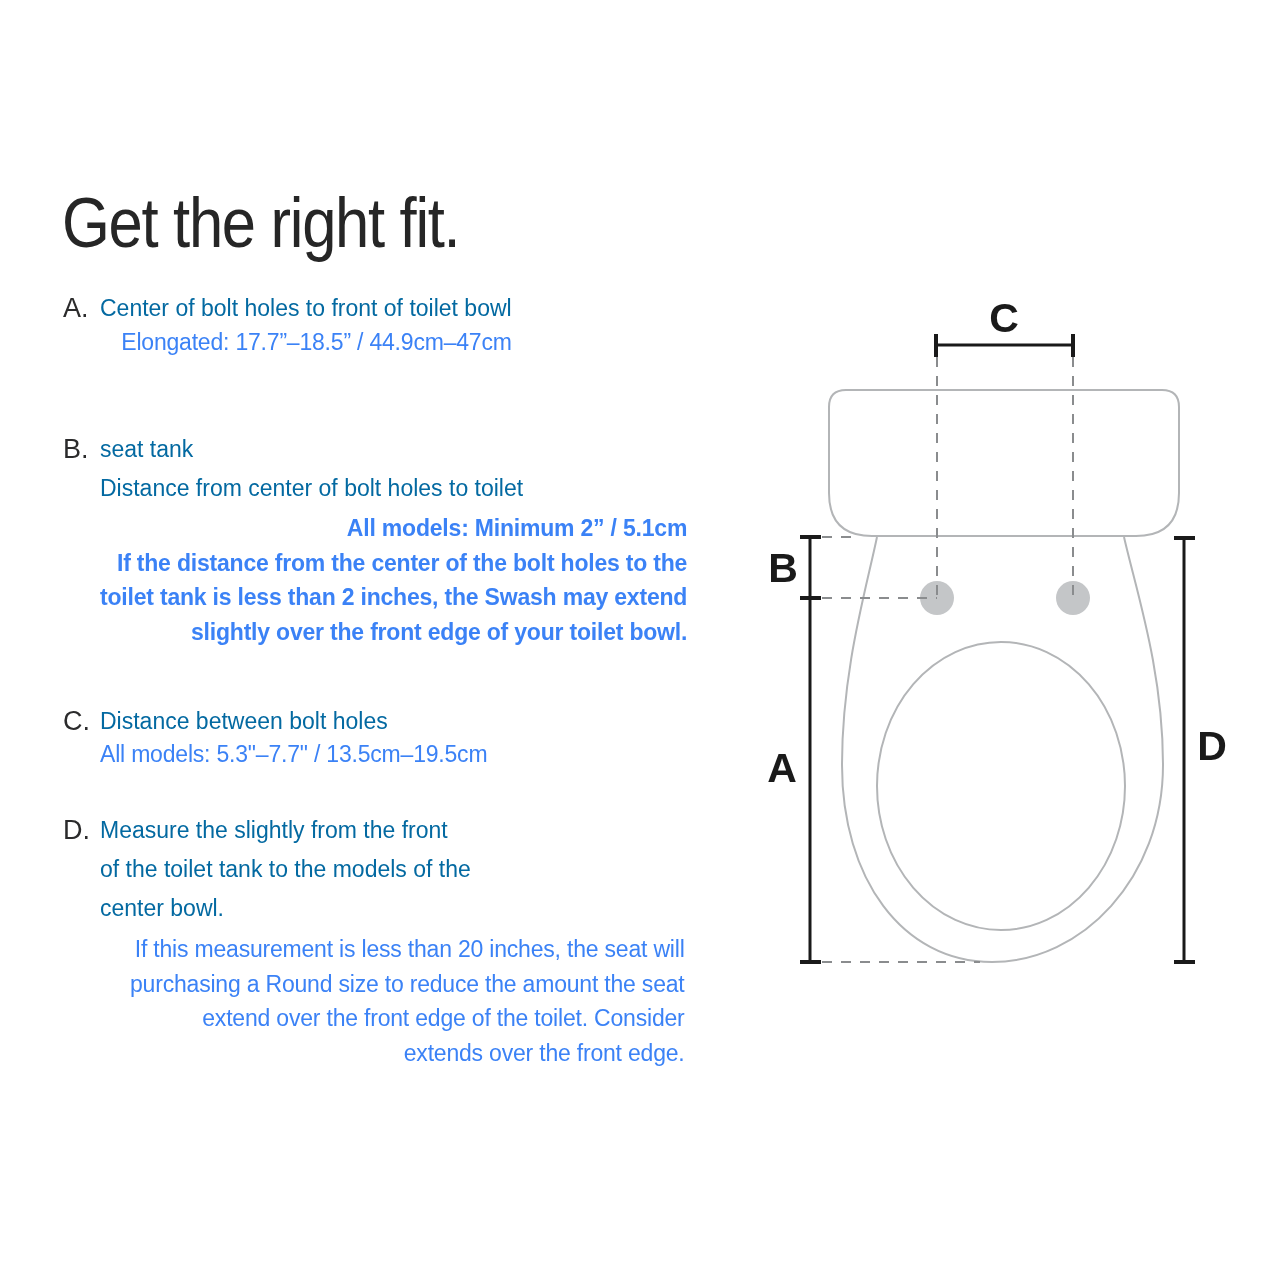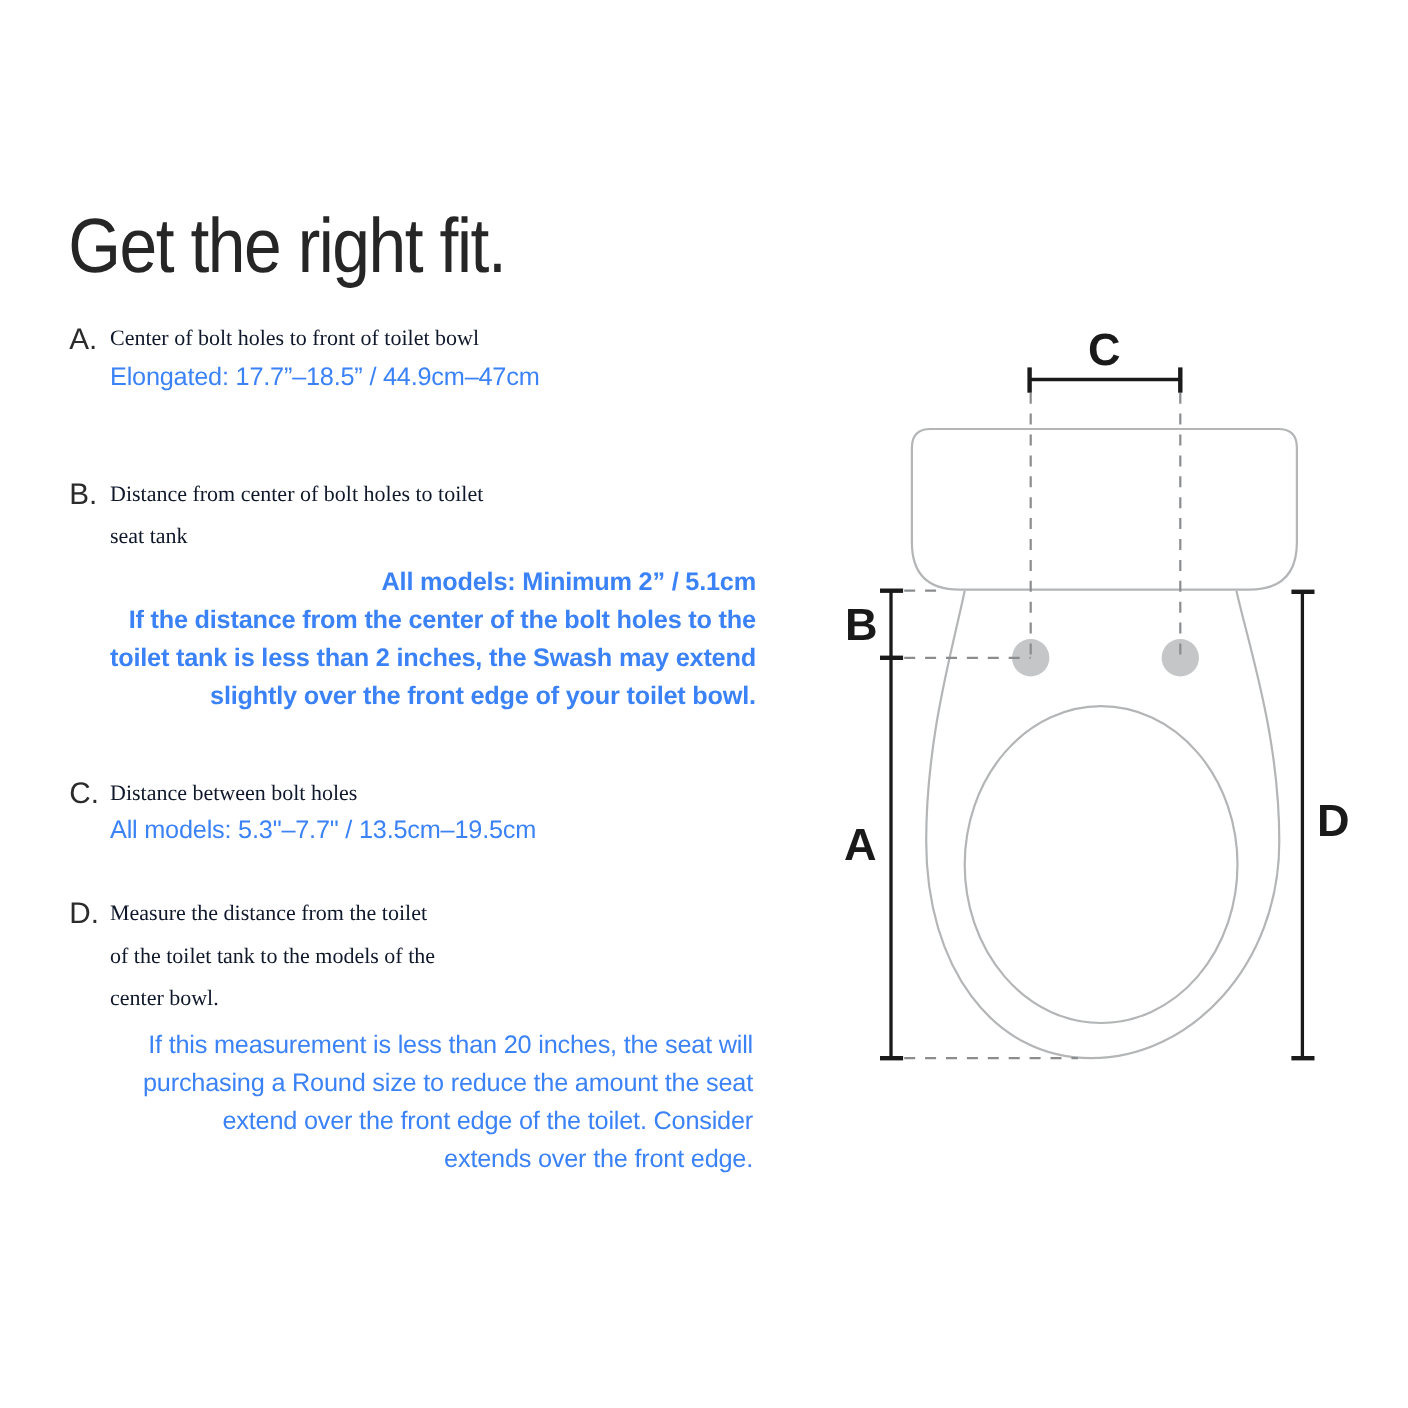--- a/index.html
+++ b/index.html
@@ -36,25 +36,24 @@
   }
   .section-letter {
     flex: 0 0 37px;
     width: 37px;
     font-size: 27px;
     line-height: 39px;
     color: #2b2b2c;
   }
   .section-body { flex: 1 1 auto; }
   .heading-line {
-    font-size: 20px;
+    font-size: 23px;
     line-height: 39px;
-    color: #0f172a;
+    color: #0369a1;
     white-space: nowrap;
-    font-family: Liberation Serif, serif;
   }
   .detail-line {
     font-size: 23px;
     line-height: 34.5px;
     letter-spacing: -0.2px;
     color: #3b82f6;
     white-space: nowrap;
     text-align: right;
   }
   .section-a { top: 289px; }
@@ -89,22 +88,22 @@
     <div class="heading-line">Center of bolt holes to front of toilet bowl</div>
     <div class="details">
       <div class="detail-line">Elongated: 17.7”–18.5” / 44.9cm–47cm</div>
     </div>
   </div>
 </div>
 
 <div class="section section-b">
   <div class="section-letter">B.</div>
   <div class="section-body">
+    <div class="heading-line">seat tank</div>
     <div class="heading-line">Distance from center of bolt holes to toilet</div>
-    <div class="heading-line">seat tank</div>
     <div class="details">
       <div class="detail-line">All models: Minimum 2” / 5.1cm</div>
       <div class="detail-line">If the distance from the center of the bolt holes to the</div>
       <div class="detail-line">toilet tank is less than 2 inches, the Swash may extend</div>
       <div class="detail-line">slightly over the front edge of your toilet bowl.</div>
     </div>
   </div>
 </div>
 
 <div class="section section-c">
@@ -113,21 +112,21 @@
     <div class="heading-line">Distance between bolt holes</div>
     <div class="details">
       <div class="detail-line">All models: 5.3"–7.7" / 13.5cm–19.5cm</div>
     </div>
   </div>
 </div>
 
 <div class="section section-d">
   <div class="section-letter">D.</div>
   <div class="section-body">
-    <div class="heading-line">Measure the distance from the toilet</div>
+    <div class="heading-line">Measure the slightly from the front</div>
     <div class="heading-line">of the toilet tank to the models of the</div>
     <div class="heading-line">center bowl.</div>
     <div class="details">
       <div class="detail-line">If this measurement is less than 20 inches, the seat will</div>
       <div class="detail-line">purchasing a Round size to reduce the amount the seat</div>
       <div class="detail-line">extend over the front edge of the toilet. Consider</div>
       <div class="detail-line">extends over the front edge.</div>
     </div>
   </div>
 </div>

